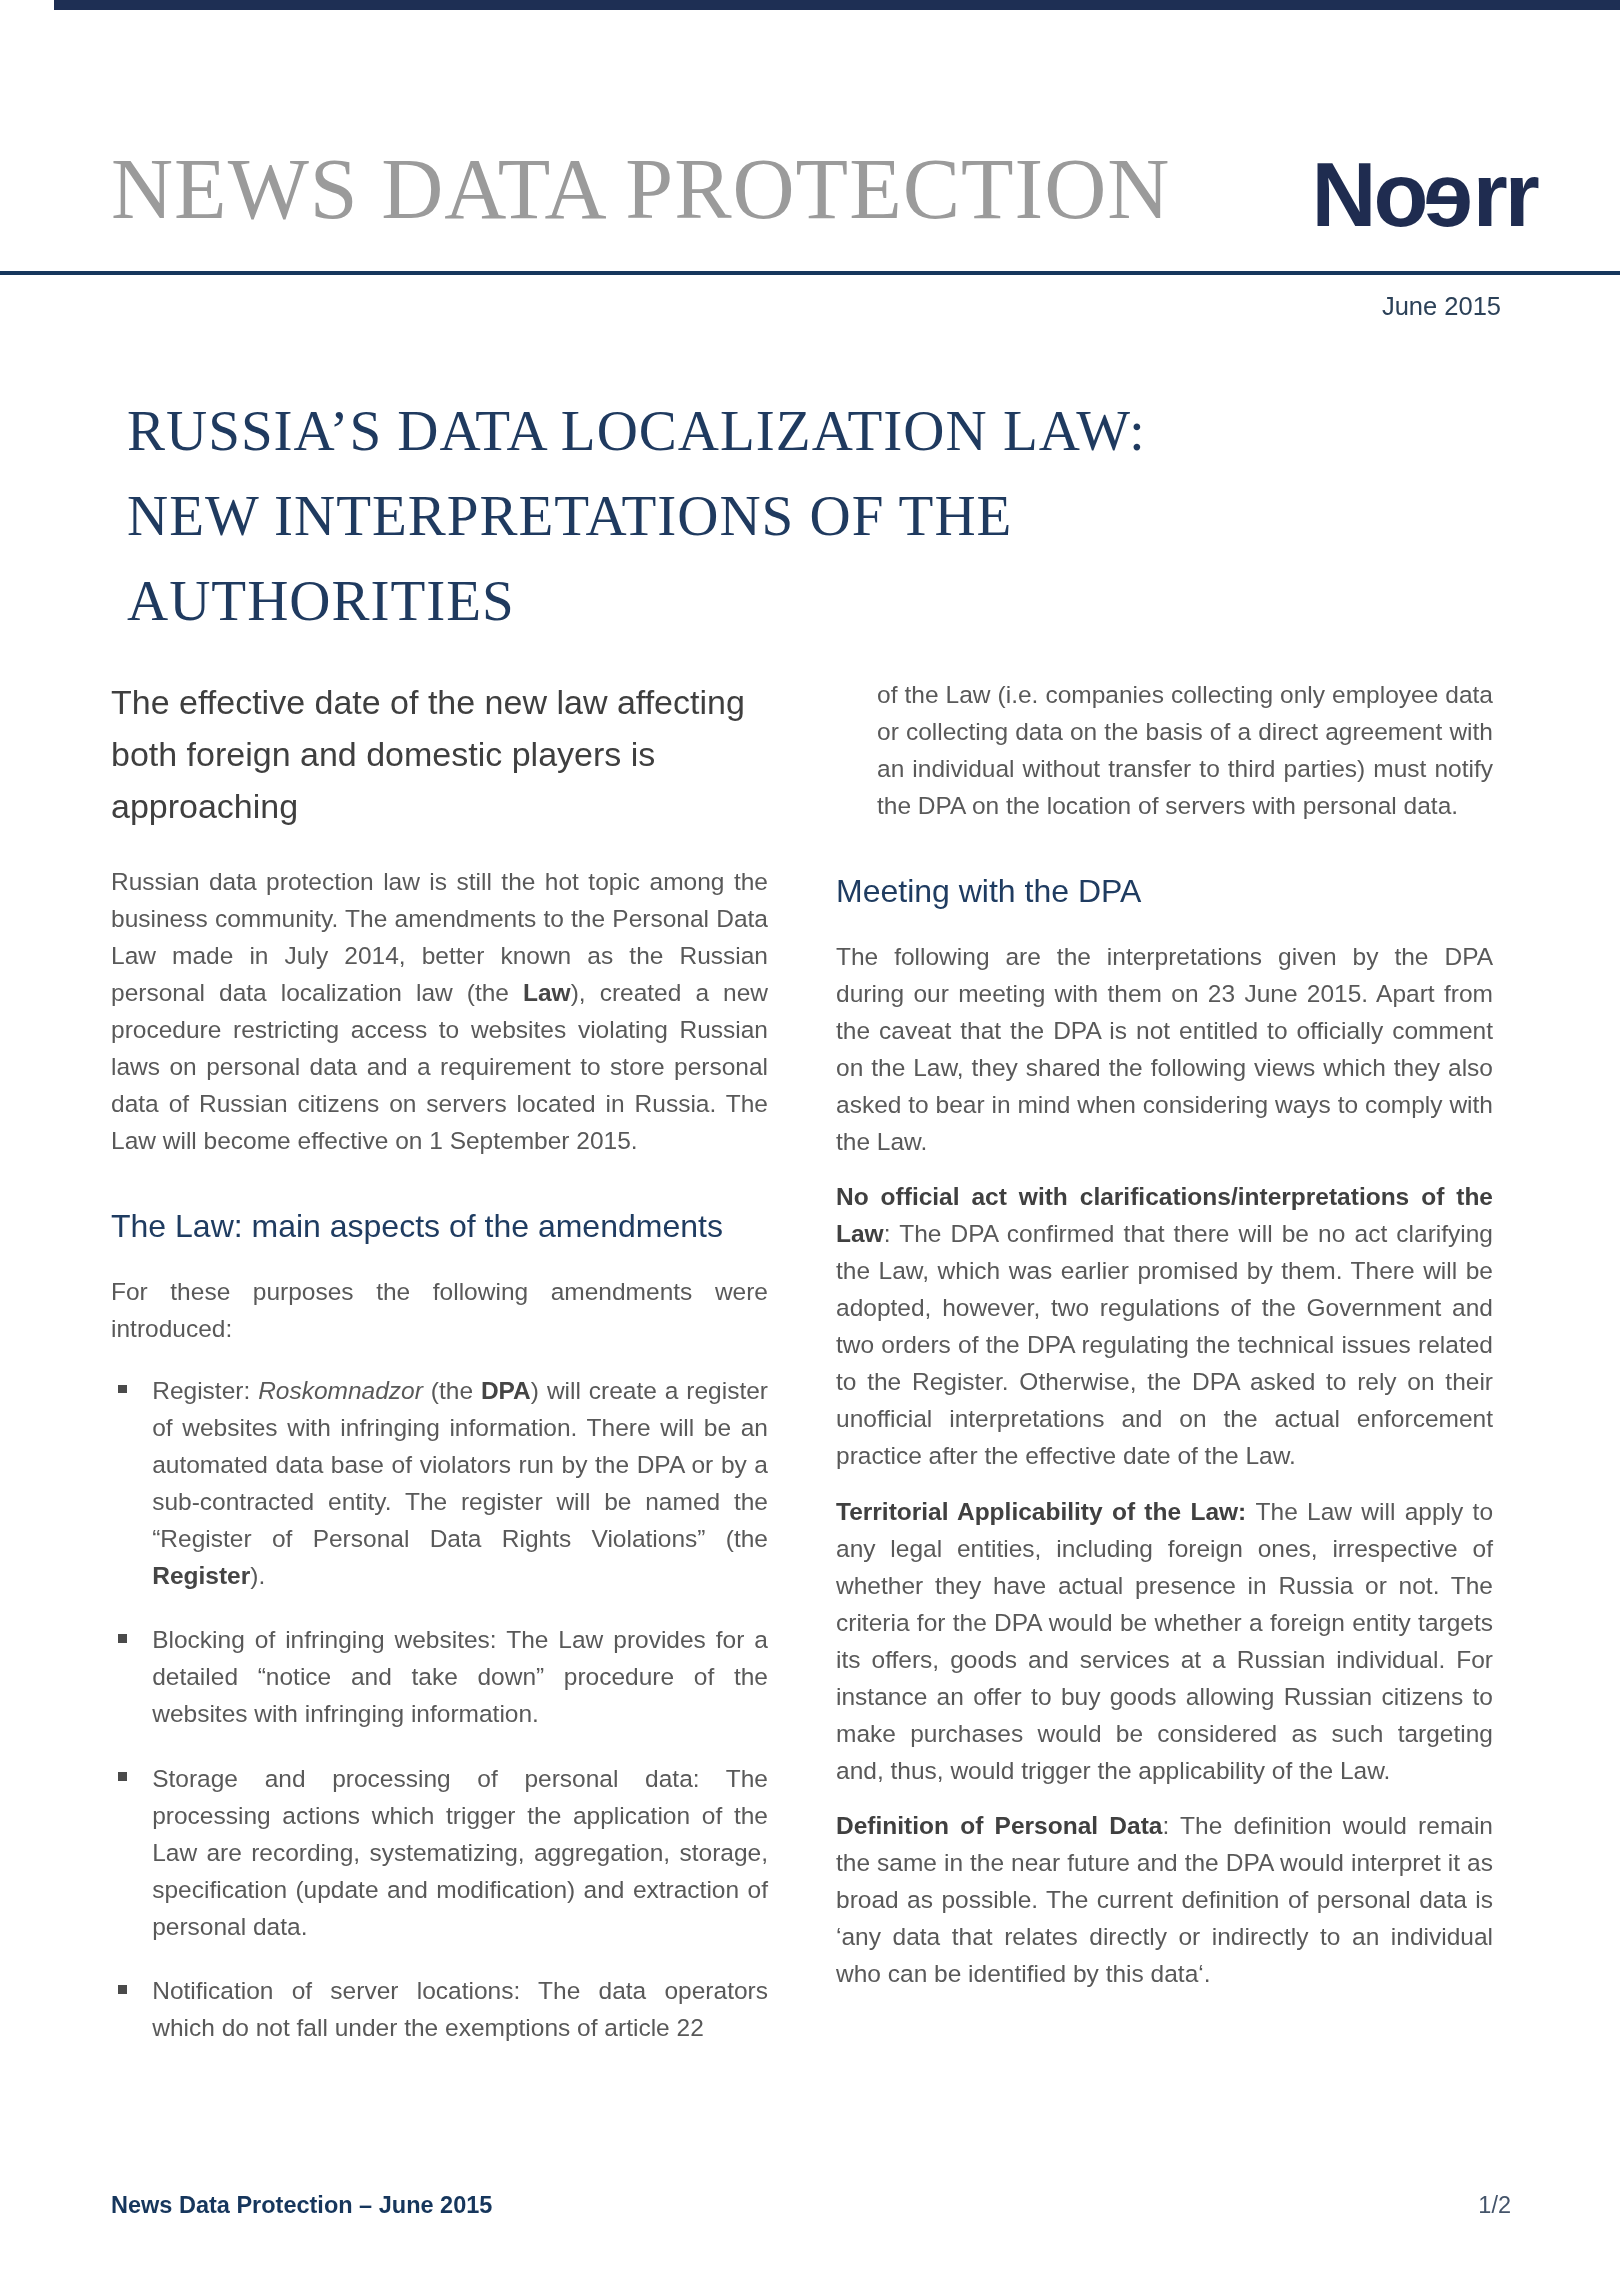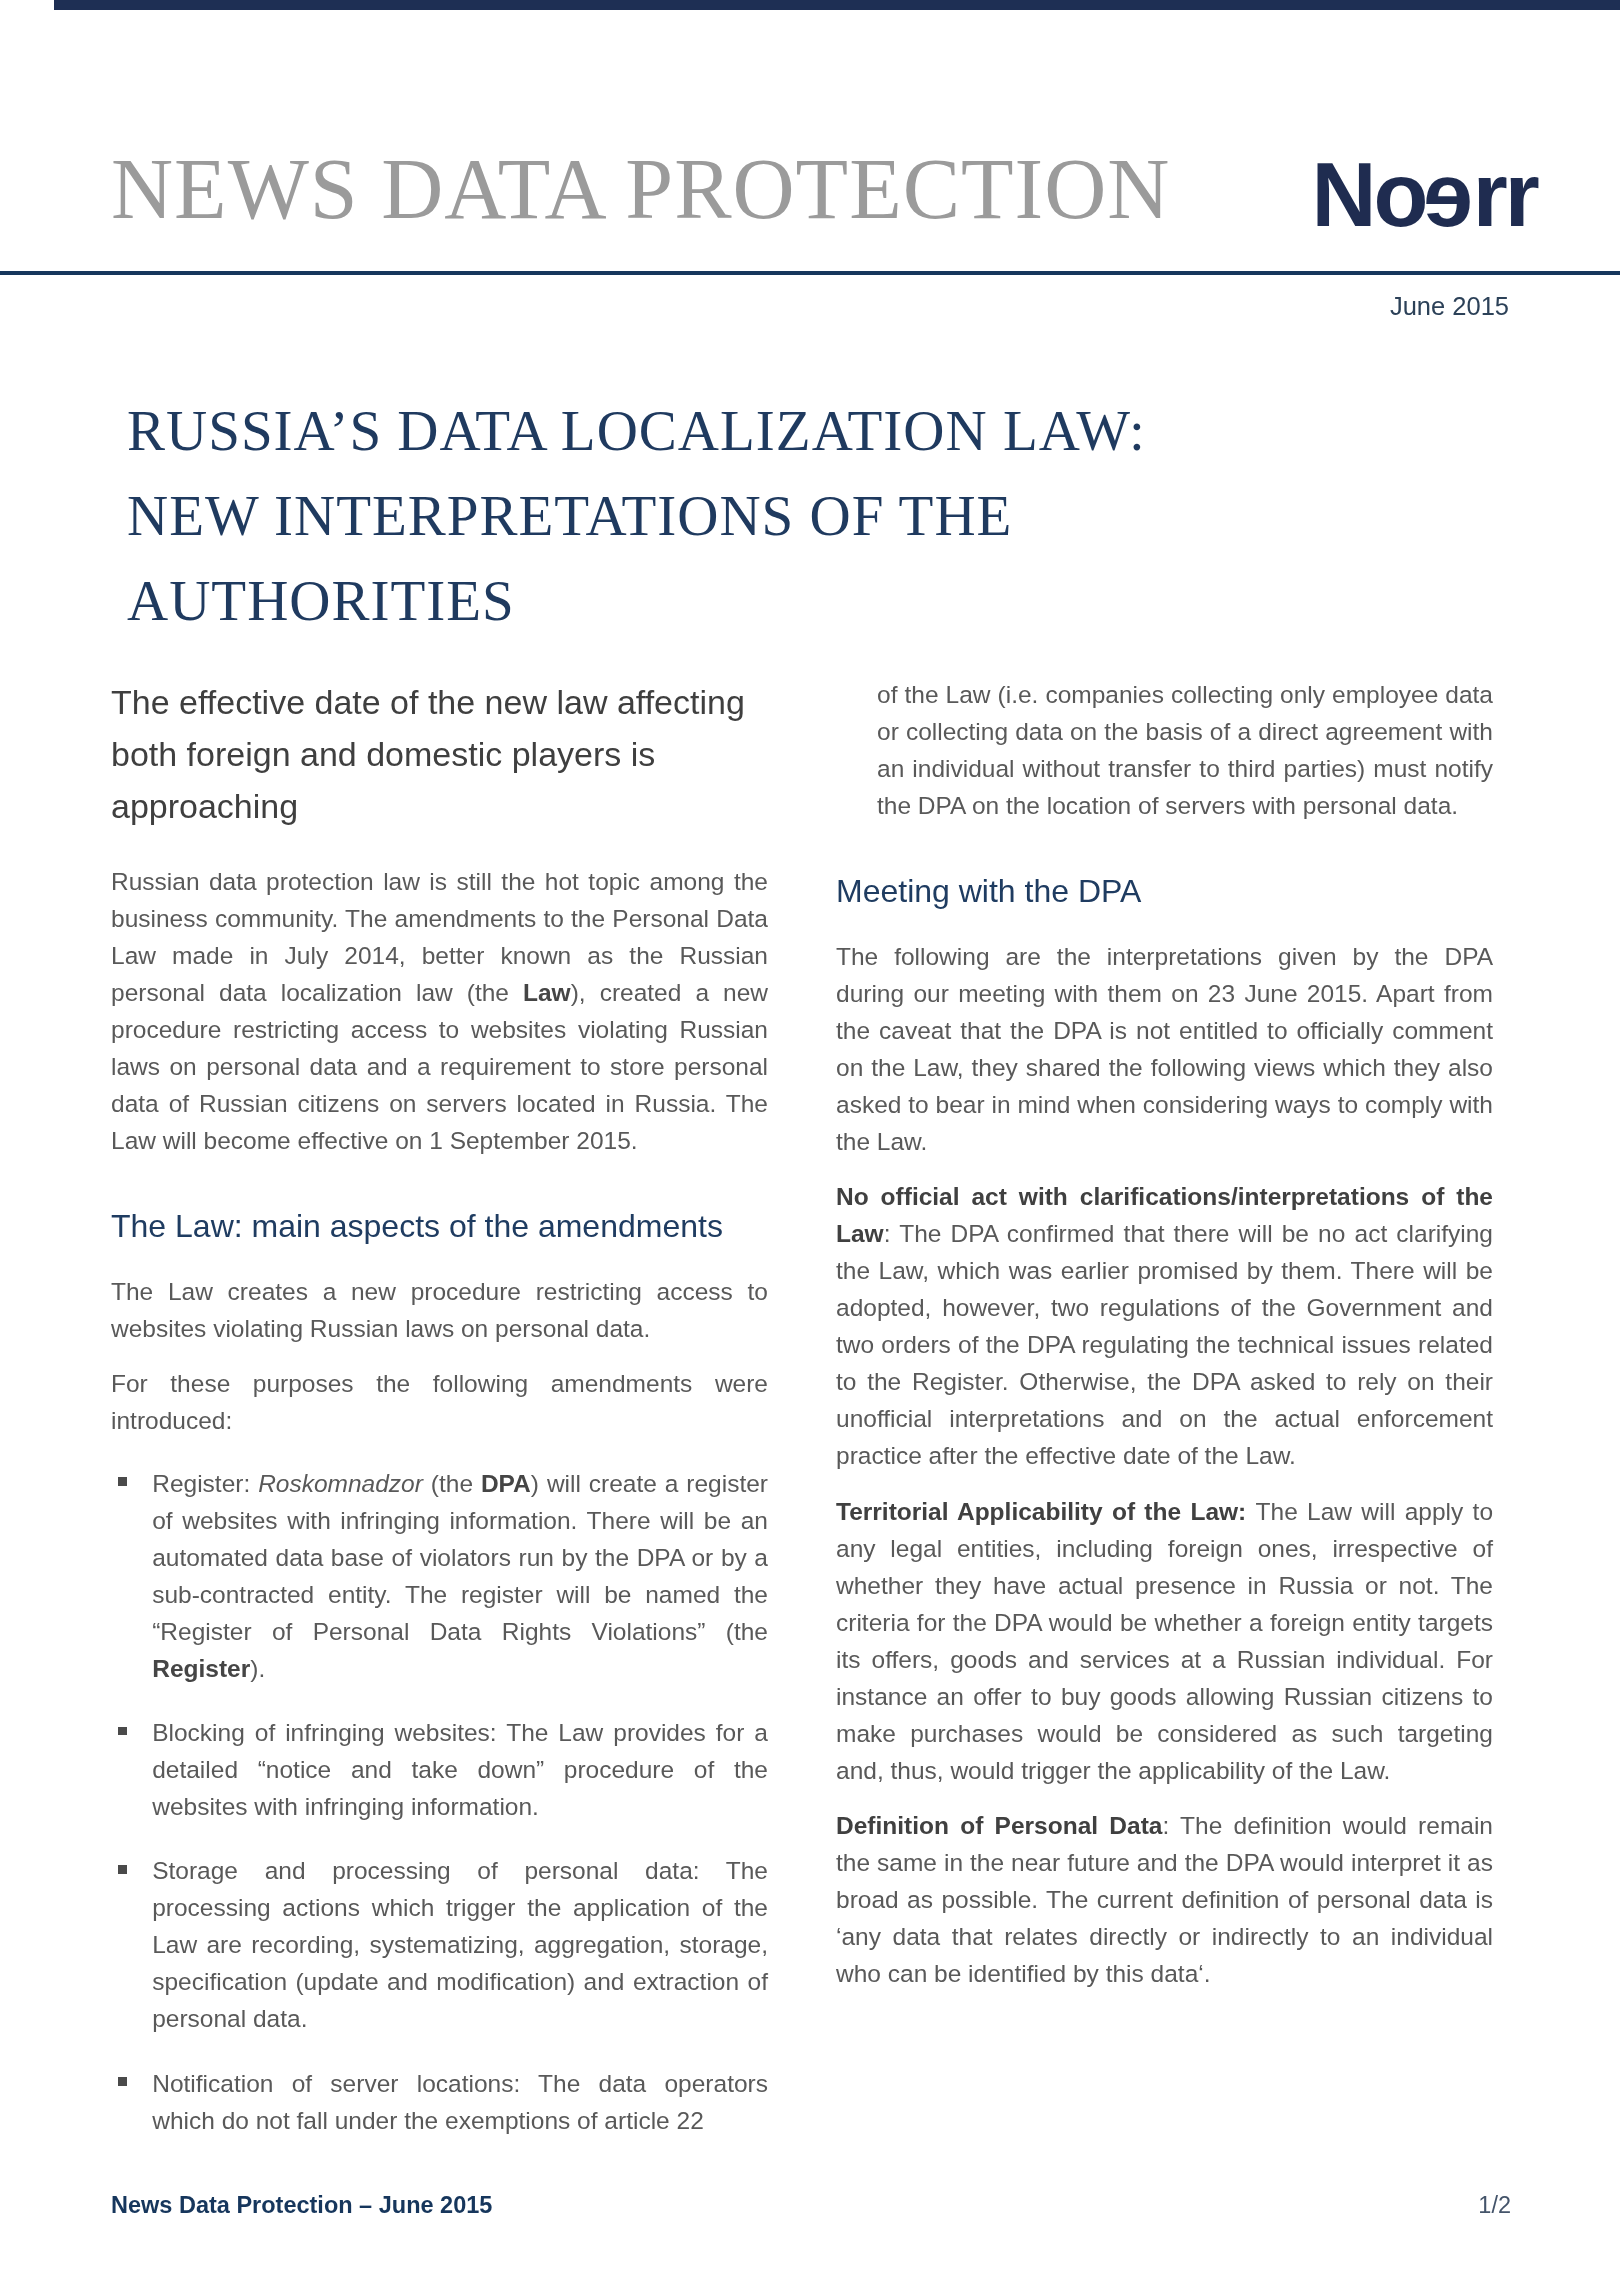--- a/index.html
+++ b/index.html
@@ -9,21 +9,21 @@
   .topbar{position:absolute;top:0;left:54px;right:0;height:9.8px;background:#1e2f54;}
 
   .news-title{position:absolute;top:143px;left:111px;white-space:nowrap;
       font-family:"Liberation Serif",serif;font-size:86px;line-height:92px;
       color:#9b9b9b;letter-spacing:1px;}
   .logo{position:absolute;top:149px;right:83px;font-size:90px;line-height:92px;
       font-weight:700;color:#1f2c50;letter-spacing:-2.9px;}
   .logo .rev{display:inline-block;transform:scaleX(-1);}
 
   .rule{position:absolute;top:271px;left:0;width:100%;height:3.9px;background:#16365c;}
-  .date{position:absolute;top:292px;right:111px;font-size:25.5px;color:#2c4158;}
+  .date{position:absolute;top:292px;right:119px;font-size:25.5px;color:#2c4158;}
 
   .title{position:absolute;top:372px;left:111px;margin:16px;width:1372px;
       font-family:"Liberation Serif",serif;font-weight:400;font-size:57px;
       line-height:85px;color:#1f3a5f;letter-spacing:1px;}
   .tline{display:block;}
 
   .cols{position:absolute;top:676px;left:111px;width:1401px;display:flex;gap:68px;}
   .col{width:657px;}
 
   .subtitle{margin:0 0 31px;font-size:34px;line-height:52px;color:#3f3f3f;font-weight:400;}
@@ -70,21 +70,20 @@
 
   <div class="cols">
 
     <div class="col">
       <h2 class="subtitle">The effective date of the new law affecting both foreign and domestic players is approaching</h2>
 
       <p class="body"><span>Russian data protection law is still the hot topic among the business community. The amendments to the Personal Data Law made in July 2014, better known as the Russian personal data localization law (the </span><span class="b">Law</span><span>), created a new procedure restricting access to websites violating Russian laws on personal data and a requirement to store personal data of Russian citizens on servers located in Russia. The Law will become effective on 1 September 2015.</span></p>
 
       <h3 class="sechead">The Law: main aspects of the amendments</h3>
 
-      <p class="body">The Law creates a new procedure restricting access to websites violating Russian laws on personal data.</p>
       <p class="body">For these purposes the following amendments were introduced:</p>
 
       <div class="list">
 
         <div class="item">
           <span class="marker"></span>
           <div class="itext body"><span>Register: </span><span class="i">Roskomnadzor</span><span> (the </span><span class="b">DPA</span><span>) will create a register of websites with infringing information. There will be an automated data base of violators run by the DPA or by a sub-contracted entity. The register will be named the “Register of Personal Data Rights Violations” (the </span><span class="b">Register</span><span>).</span></div>
         </div>
 
         <div class="item">

